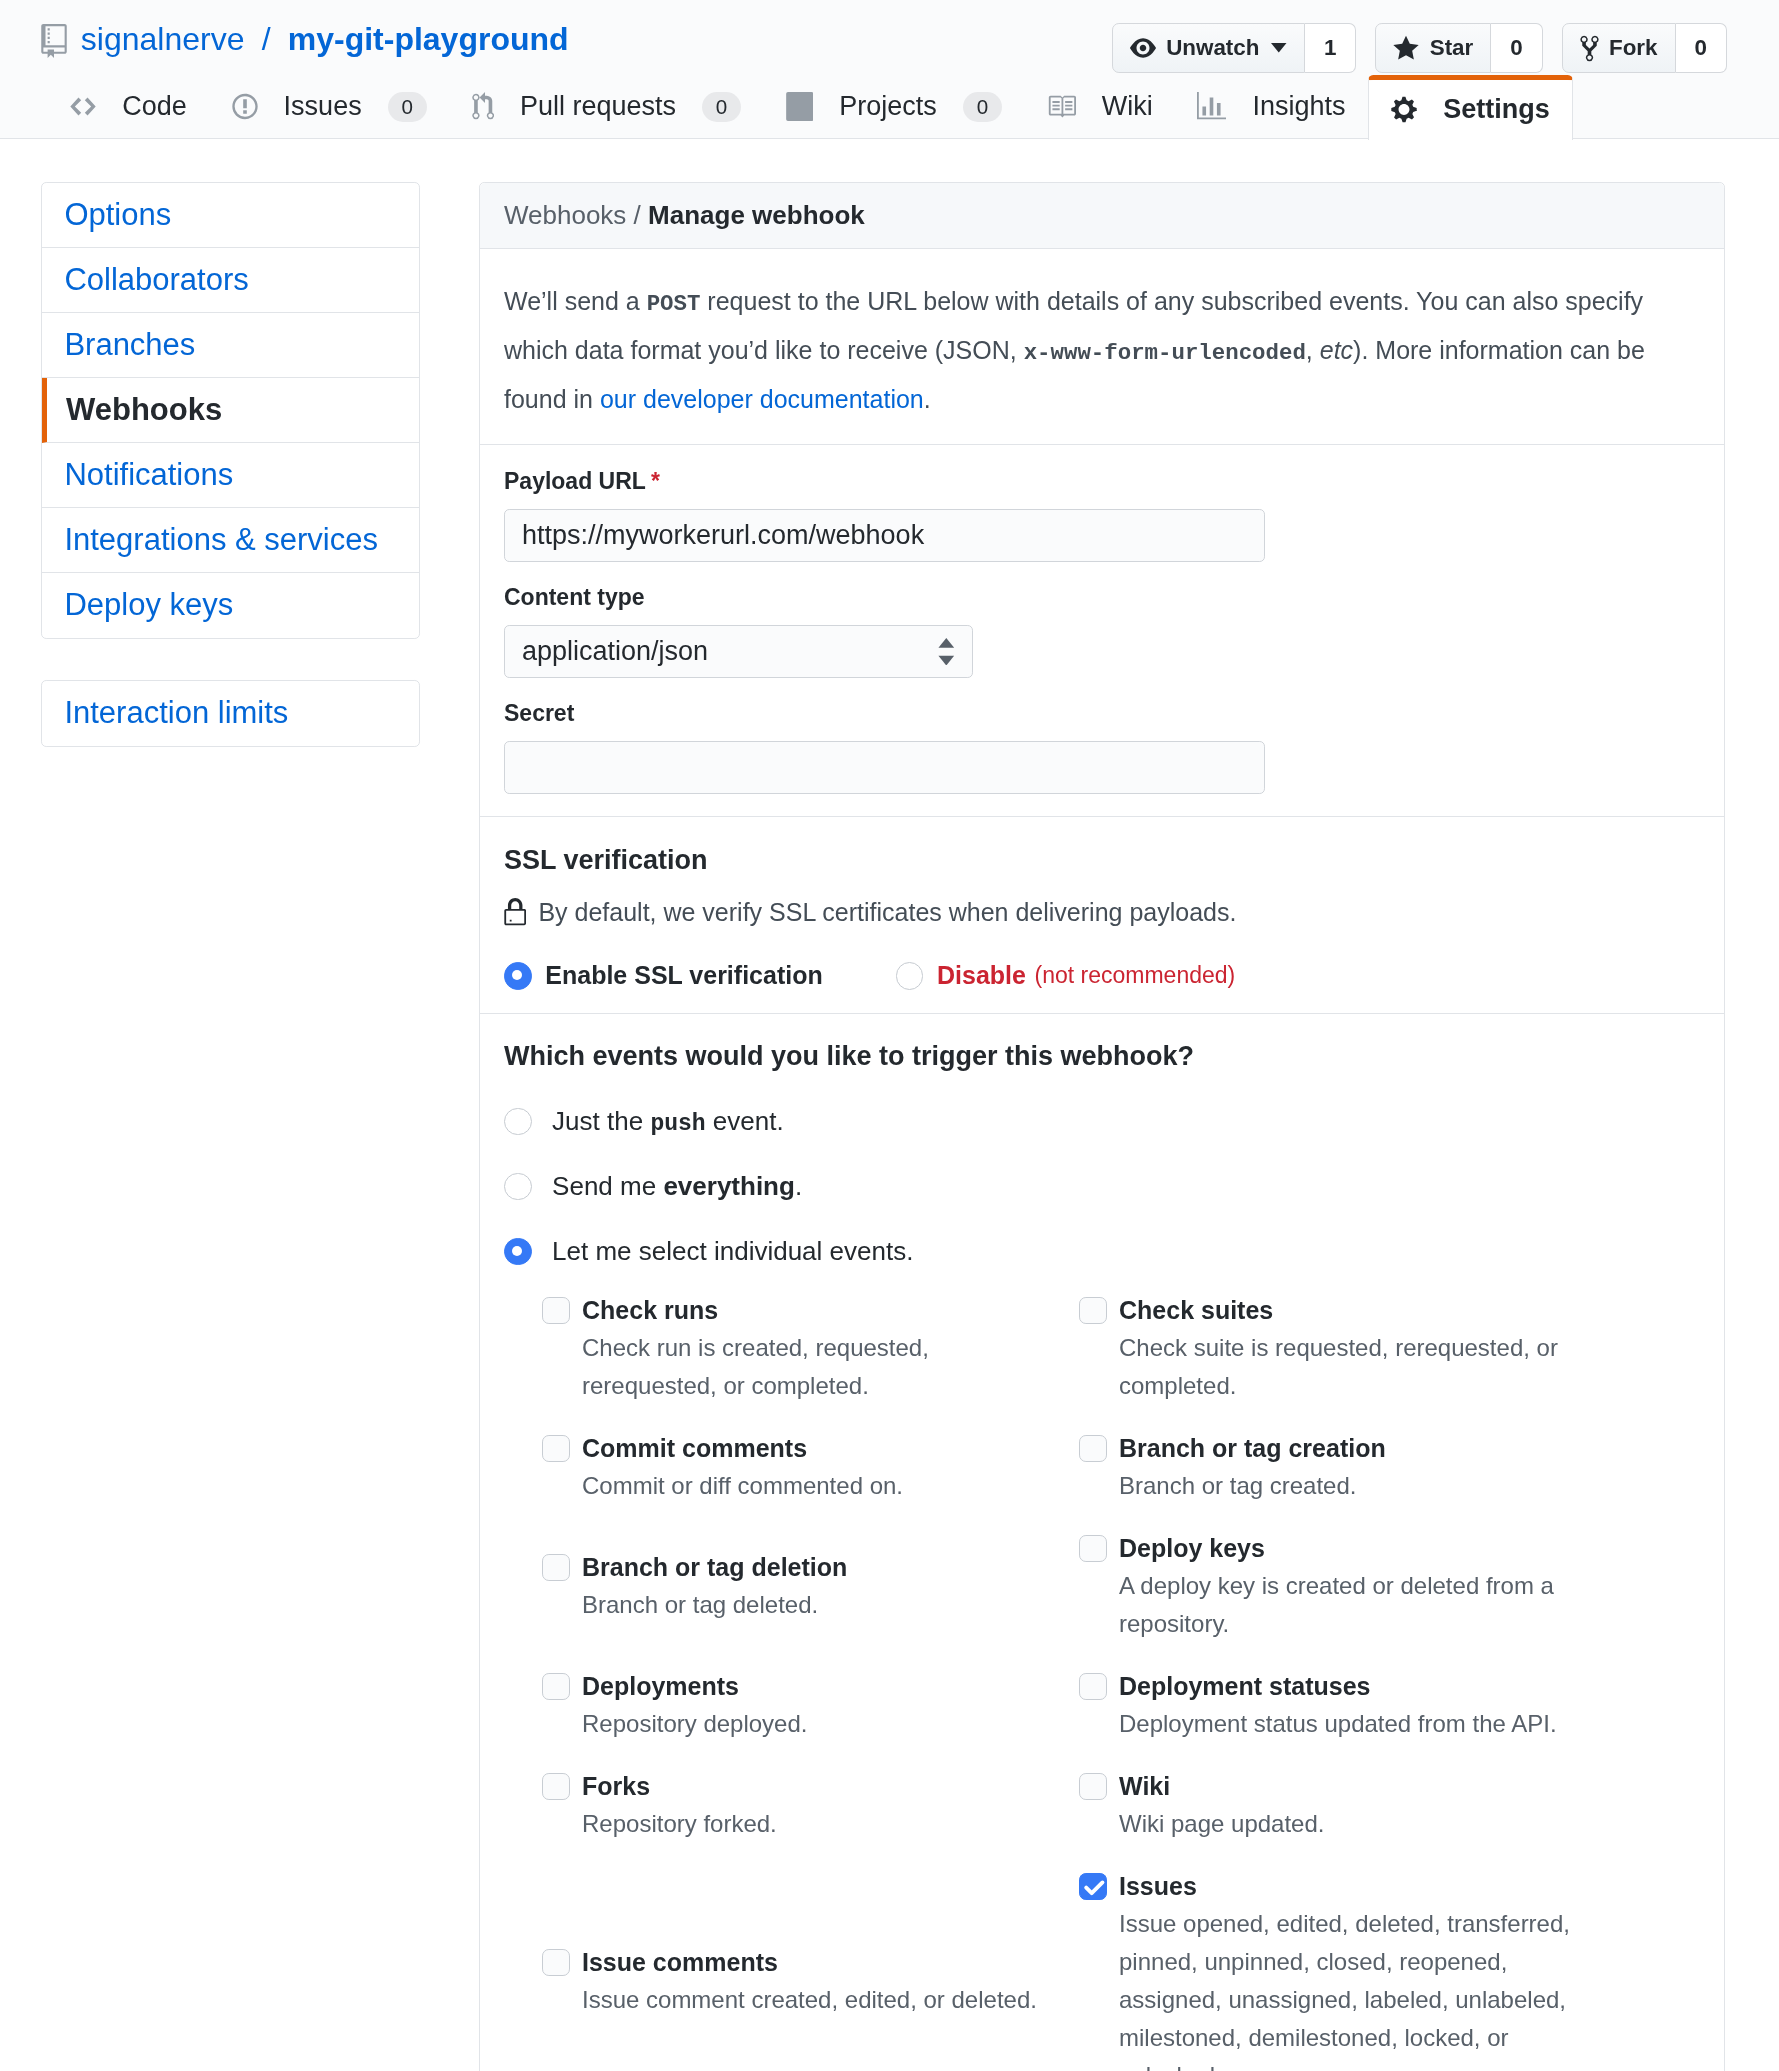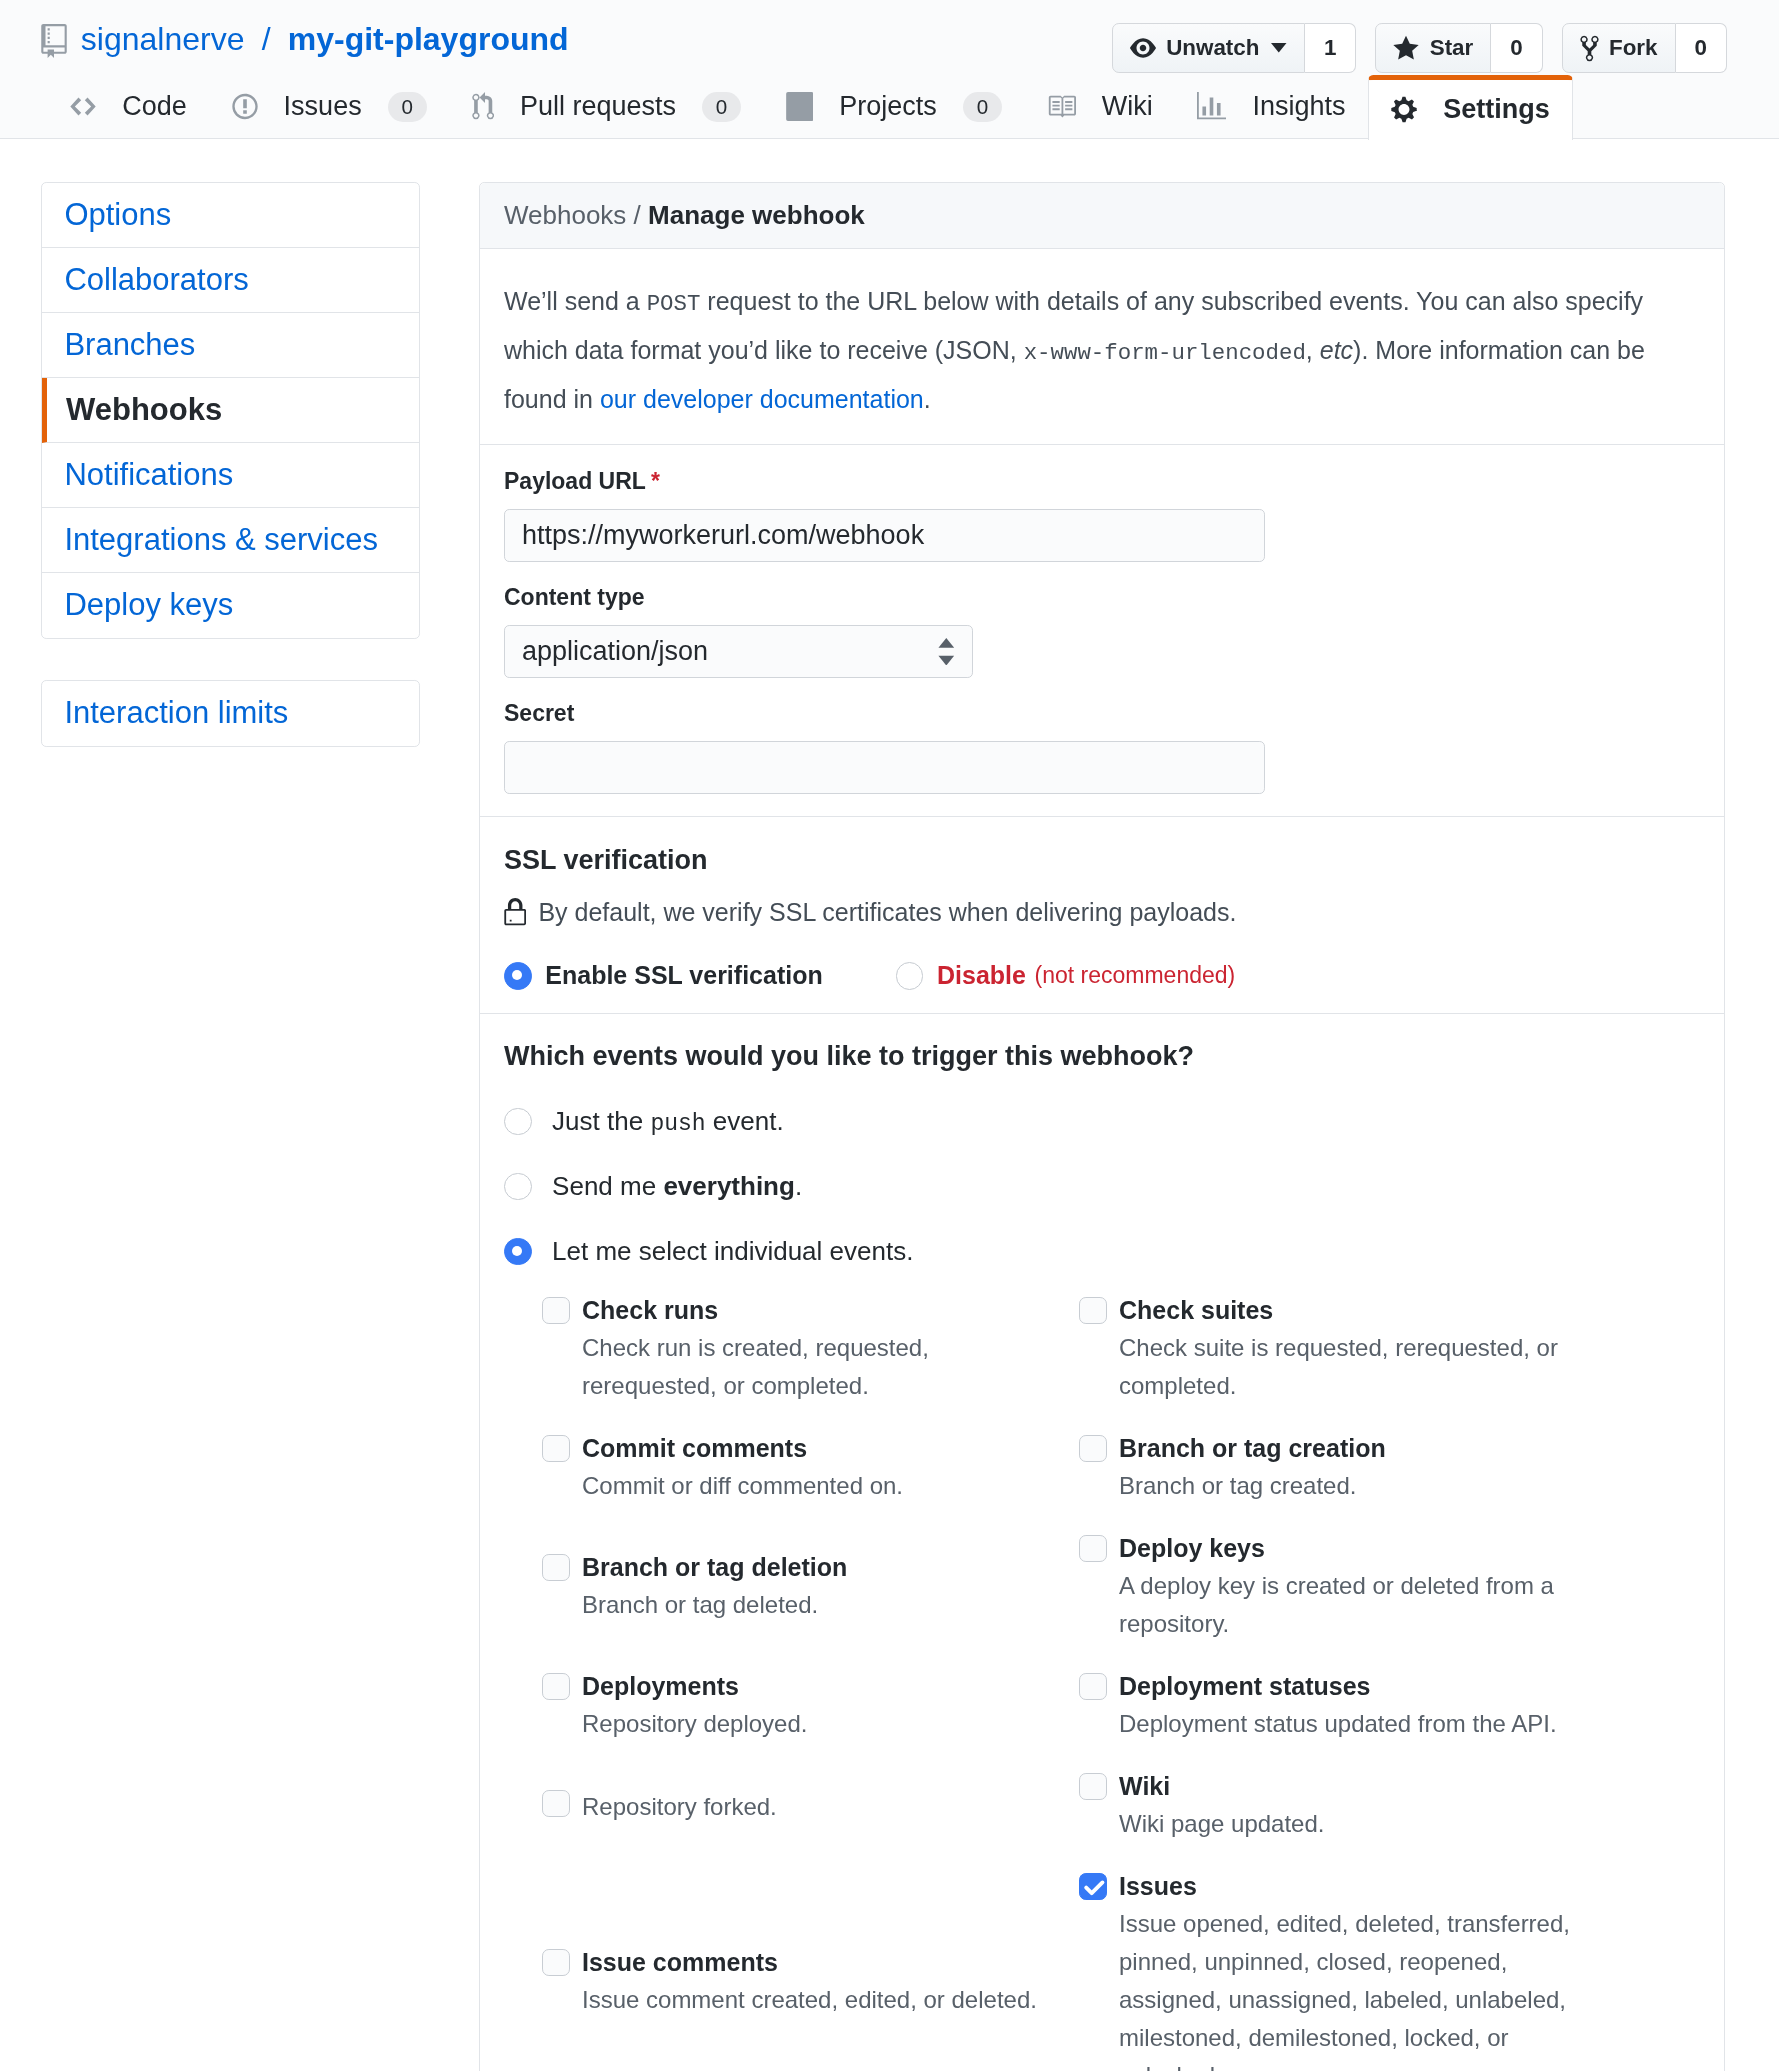--- a/index.html
+++ b/index.html
@@ -69,21 +69,21 @@
   .main { margin-left:59px; width:1246px; }
   .panel { border:1.7px solid #e1e4e8; border-radius:5.2px; background:#fff; }
   .panel-head {
     background:#f6f8fa; border-bottom:1.7px solid #e1e4e8; padding:17px 24px;
     font-size:26px; color:#586069; border-radius:5.2px 5.2px 0 0;
   }
   .panel-head .crumb-current { color:#24292e; font-weight:700; }
   .panel-body { padding:20.6px 24px 69px; }
 
   .lead { font-size:25px; line-height:46px; color:#444d56; margin:8.6px 0 17px; max-width:1198px; }
-  .mono { font-family:"Liberation Mono","DejaVu Sans Mono",monospace; font-size:22.4px; }
+  .mono { font-family:"Liberation Mono","DejaVu Sans Mono",monospace; font-size:22.4px;font-weight:bold; }
   .lead a { color:#0366d6; text-decoration:none; }
   .lead em { font-style:italic; }
   hr.sep { border:none; border-top:1.7px solid #e1e4e8; margin:22.4px -24px; }
 
   .form-label { font-size:23px; font-weight:700; margin-top:22.4px; }
   .required { color:#cb2431; margin-left:5.2px; }
   input.text-input {
     display:block; margin-top:13.8px; width:761px; height:53px; background:#fafbfc;
     border:1.7px solid #d1d5da; border-radius:5.2px; font-size:27px; padding:0 17px;
     color:#24292e; font-family:inherit; outline:none;
@@ -395,20 +395,21 @@
             <div class="ev-item">
               <span class="checkbox"></span>
               <div class="ev-title">Deployment statuses</div>
               <div class="ev-desc">Deployment status updated from the API.</div>
             </div>
           </div>
 
           <div class="ev-row">
             <div class="ev-item">
               <span class="checkbox"></span>
+              <div class="ev-title">Forks</div>
               <div class="ev-desc">Repository forked.</div>
             </div>
             <div class="ev-item">
               <span class="checkbox"></span>
               <div class="ev-title">Wiki</div>
               <div class="ev-desc">Wiki page updated.</div>
             </div>
           </div>
 
           <div class="ev-row">

